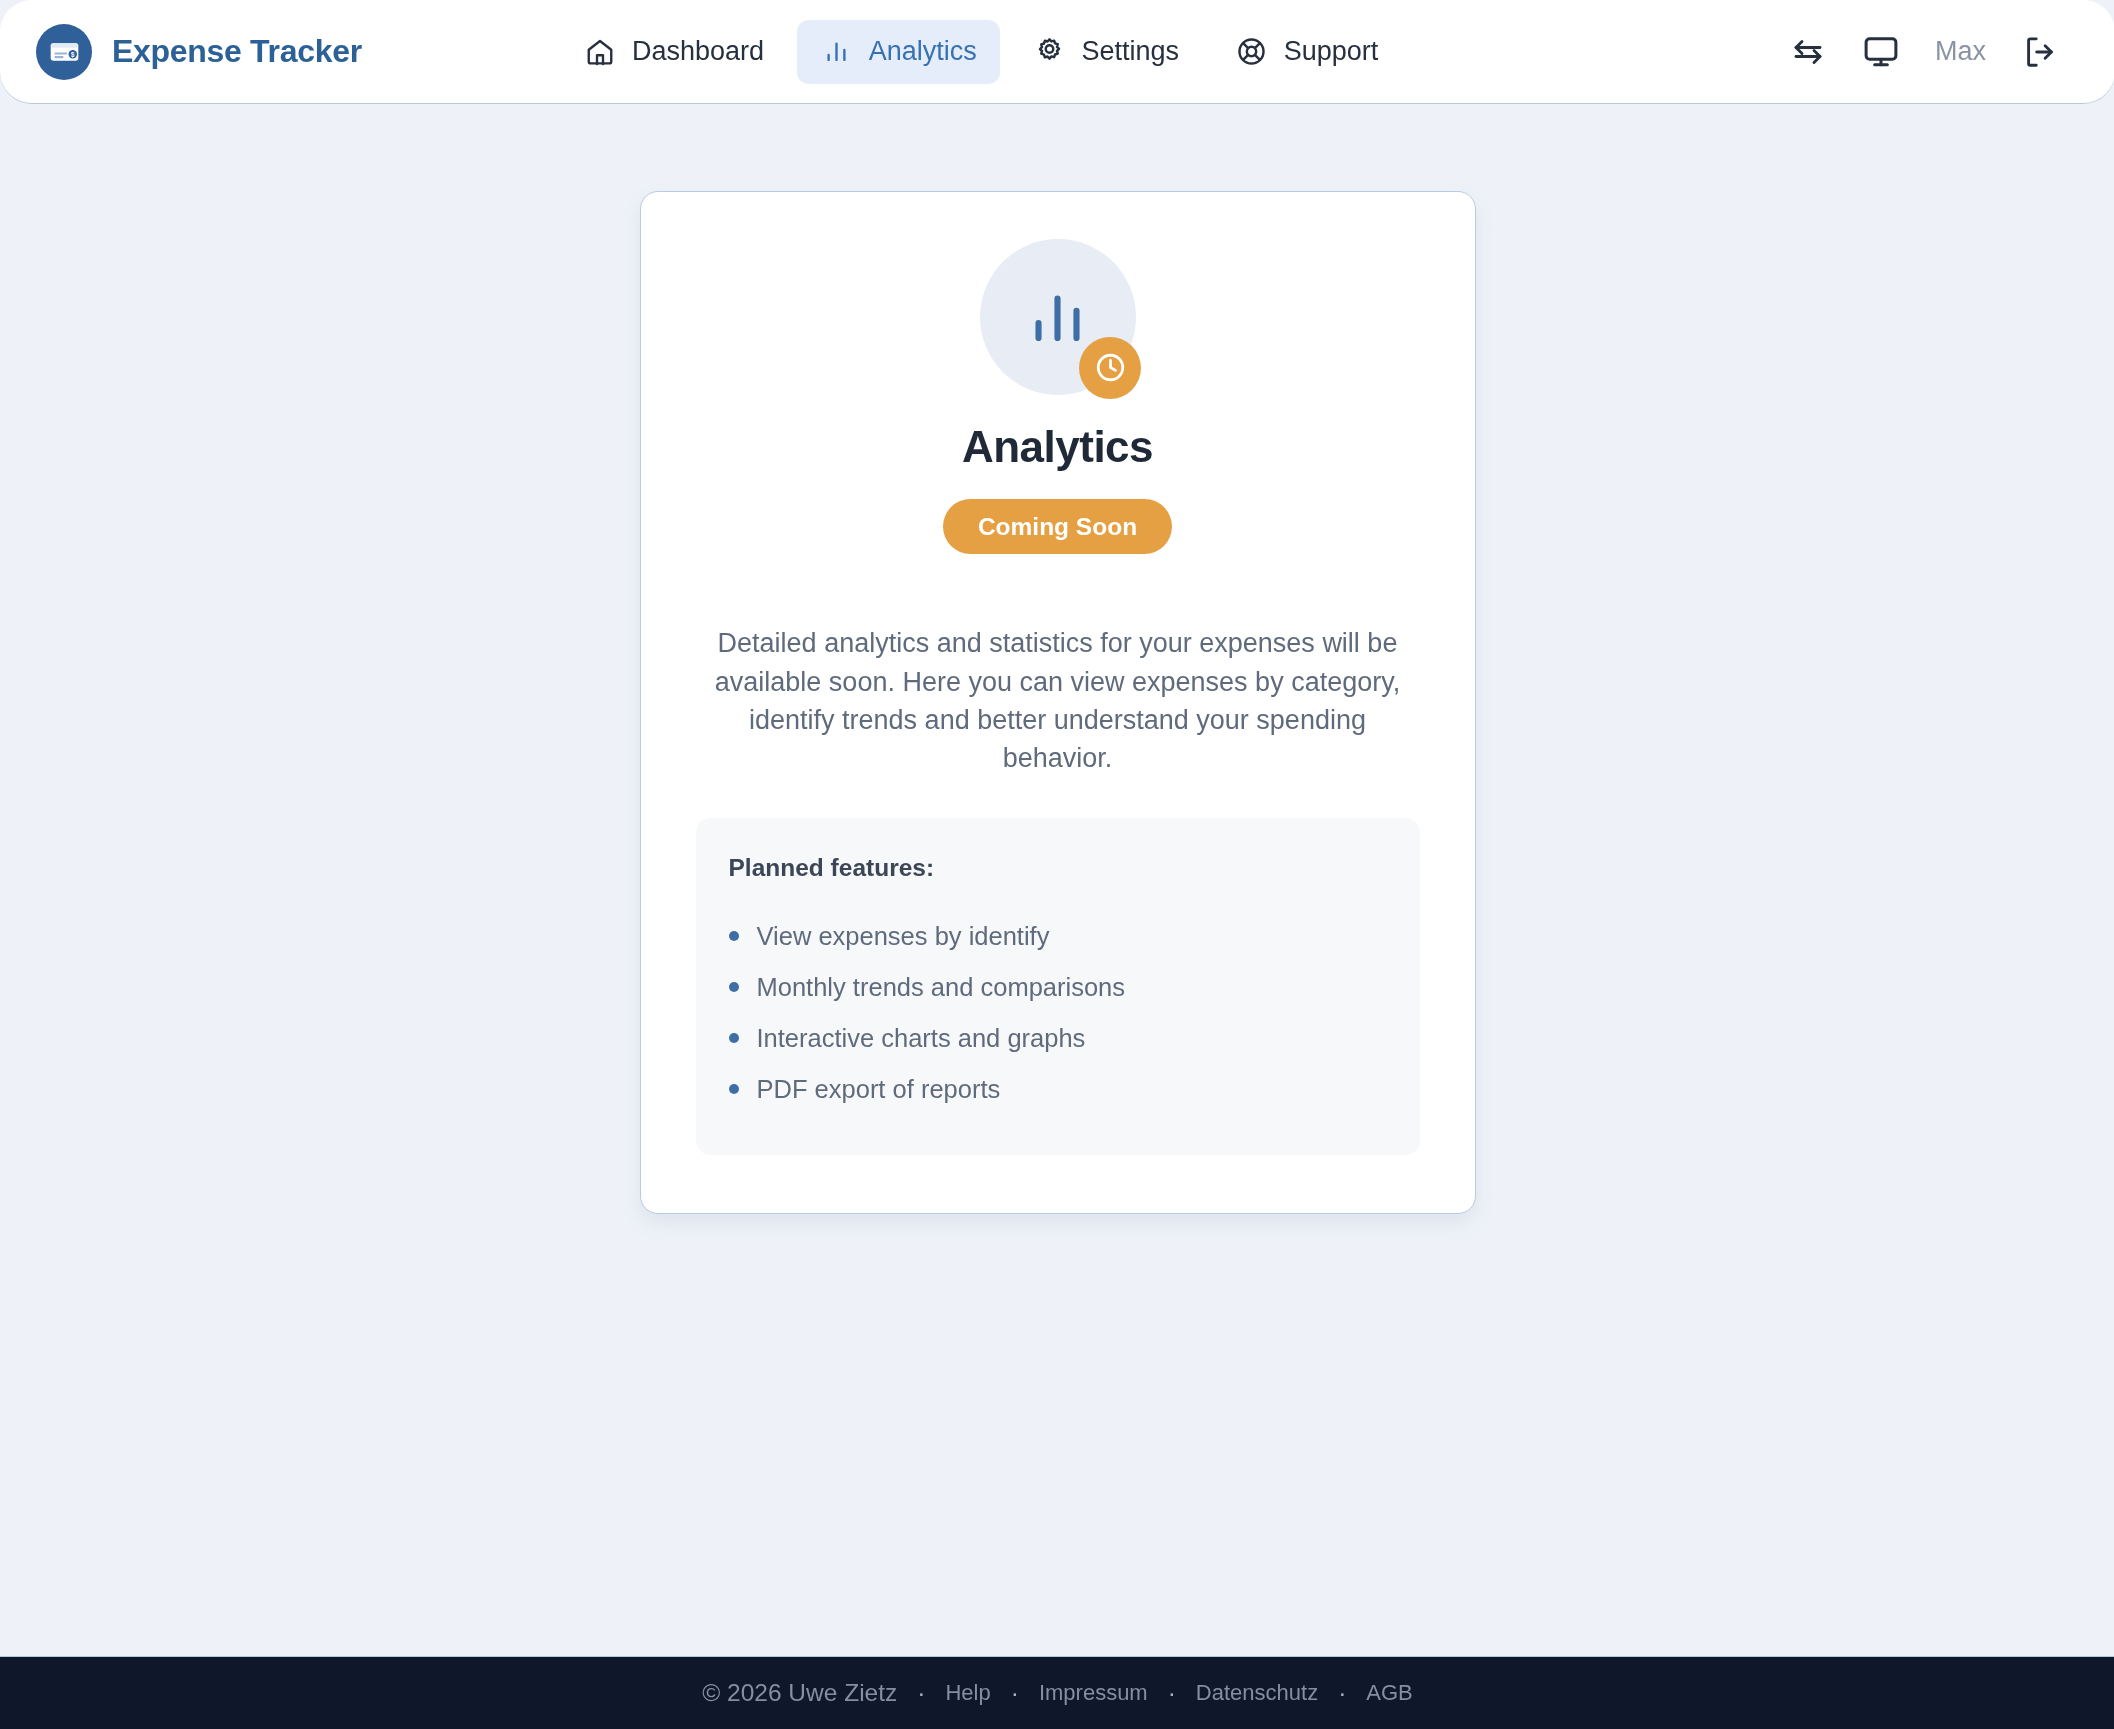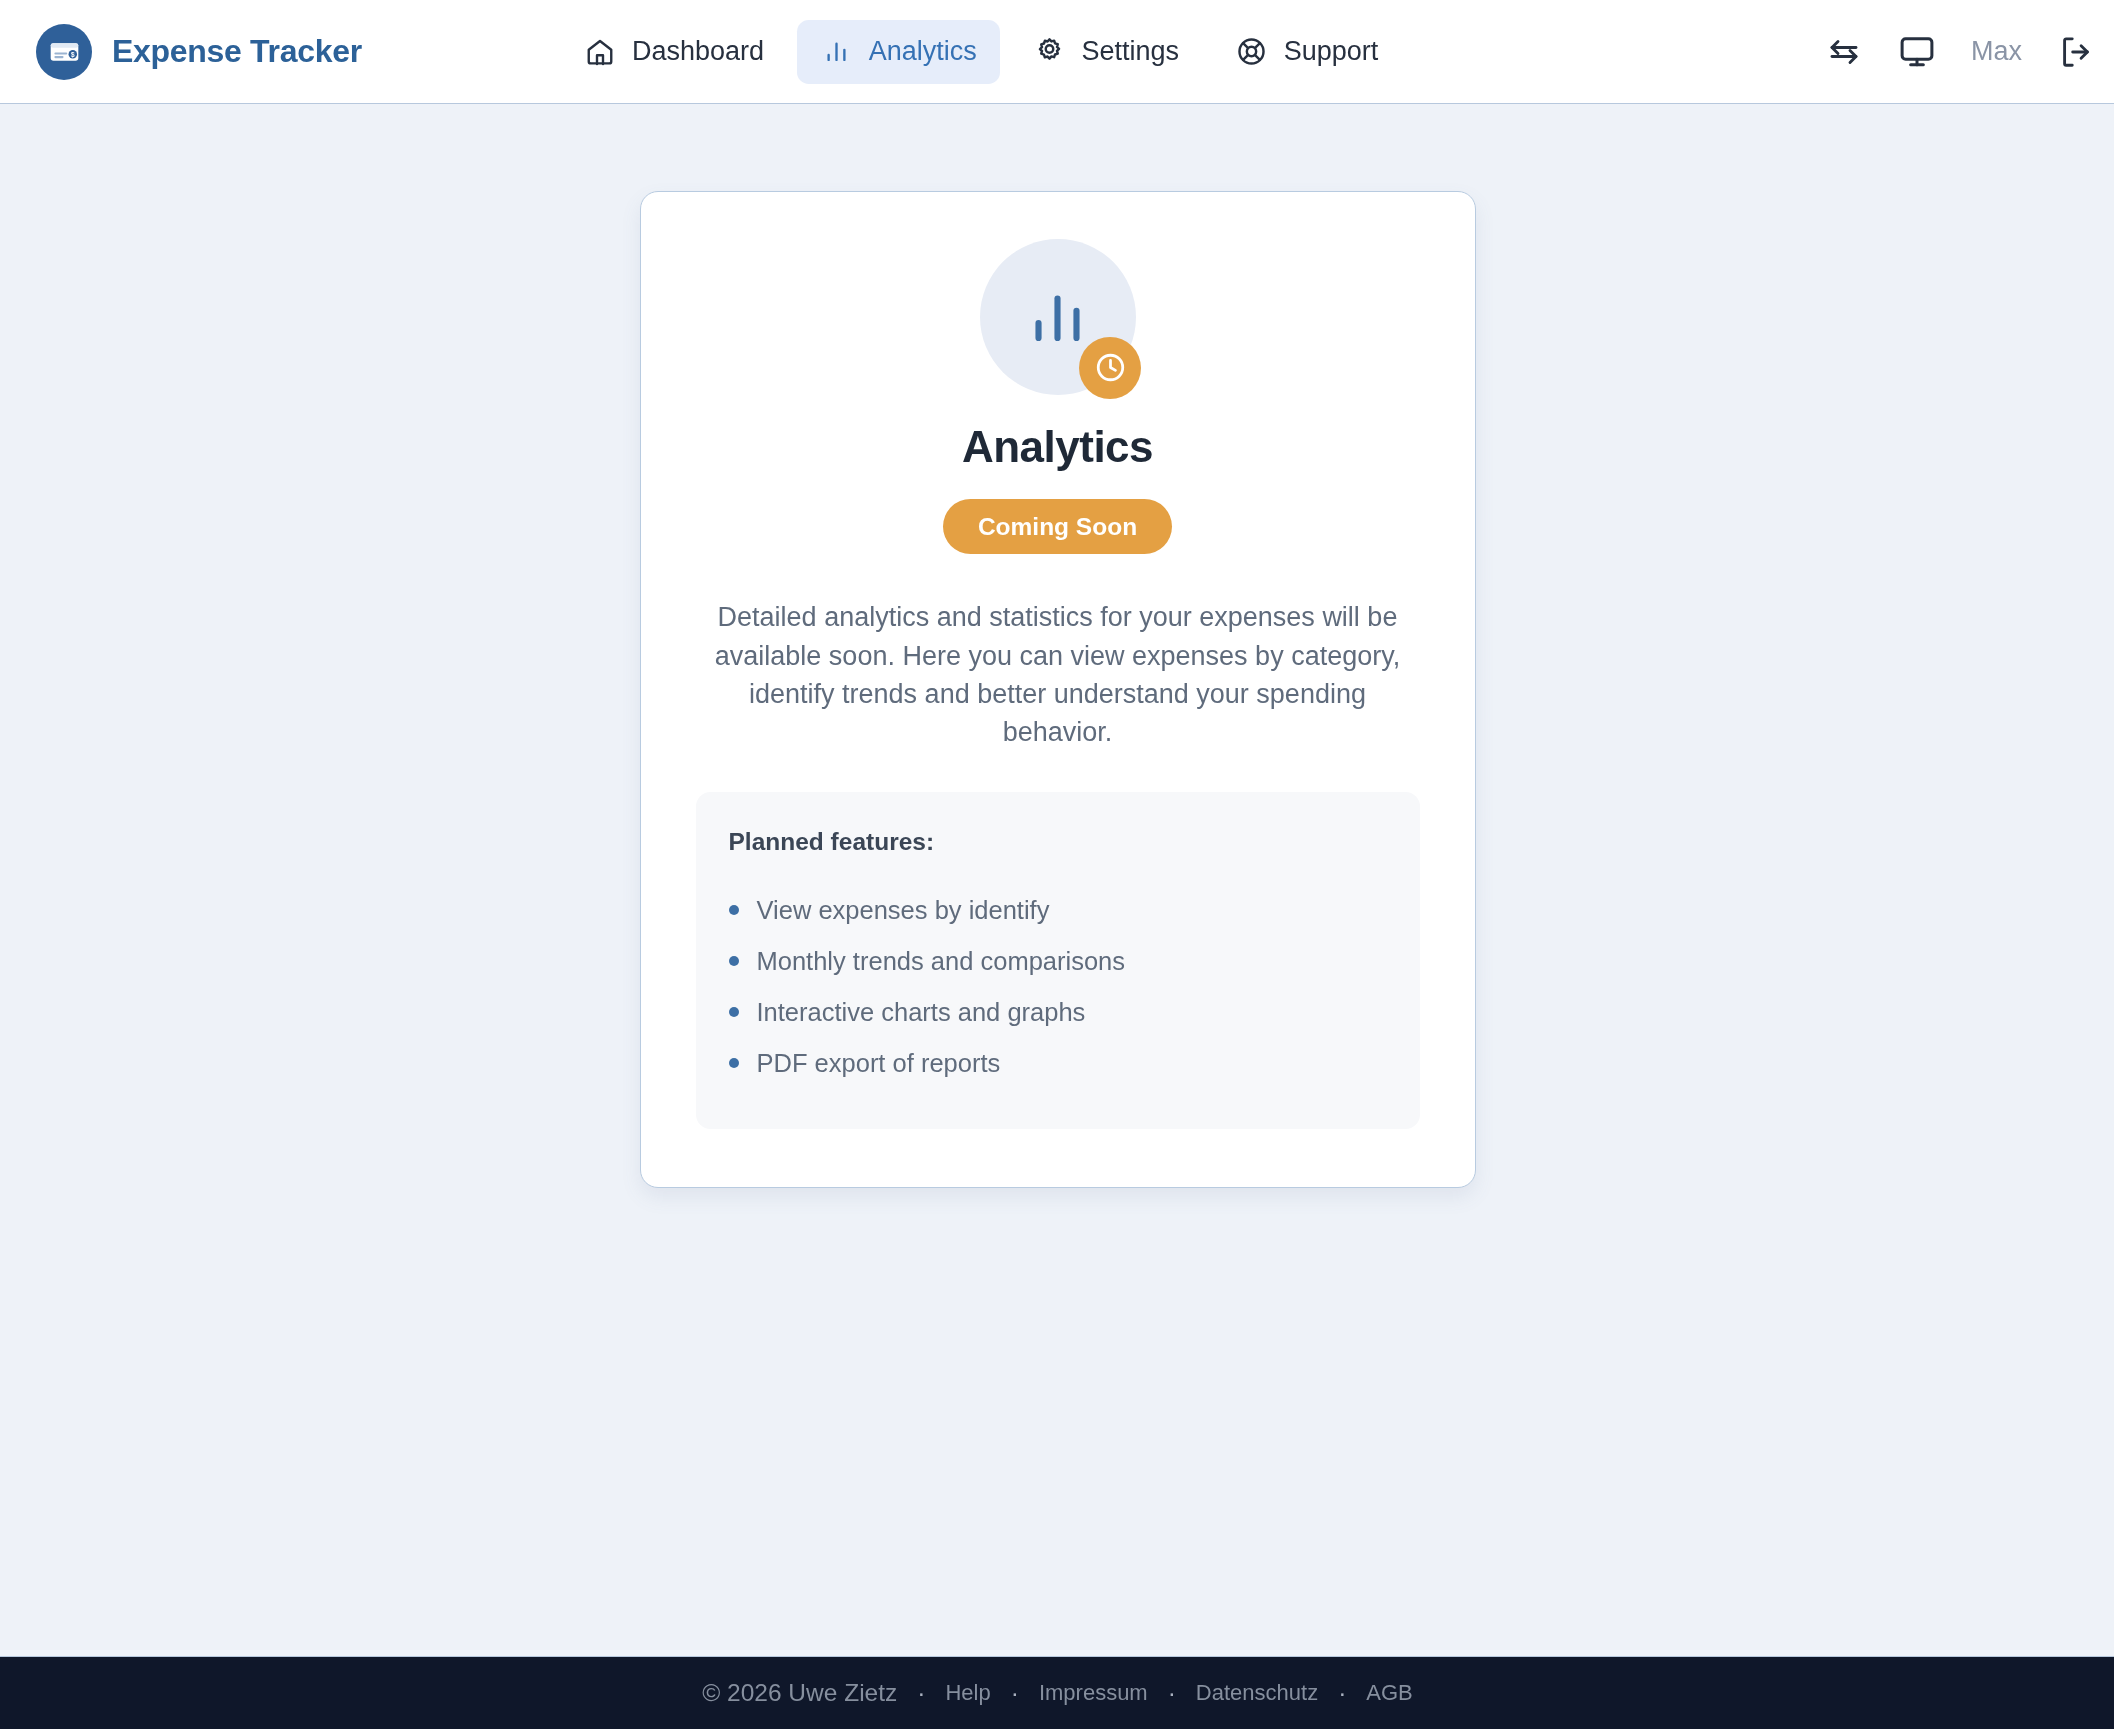--- a/index.html
+++ b/index.html
@@ -26,21 +26,22 @@
   }
 
   
   .header {
     height: 104px;
     flex: 0 0 104px;
     background: #ffffff;
     border-bottom: 1.8px solid #b7c8dd;
     display: flex;
     align-items: center;
-    padding: 0 20px 0 36px;
+    padding: 0 56px 0 36px;
+    border-radius: 32px;
   }
 
   .brand {
     display: flex;
     align-items: center;
     gap: 20px;
     flex: 0 0 auto;
   }
 
   .brand-logo {
@@ -179,21 +180,21 @@
     margin-bottom: 27px;
   }
 
   .pill {
     background: #e4a043;
     color: #ffffff;
     font-size: 24.5px;
     font-weight: bold;
     padding: 13.6px 35px;
     border-radius: 908px;
-    margin-bottom: 44px;
+    margin-bottom: 70px;
     cursor: default;
   }
 
   .card-desc {
     font-size: 27px;
     line-height: 1.42;
     color: #5f6b7c;
     text-align: center;
     max-width: 691px;
     margin-bottom: 40px;

